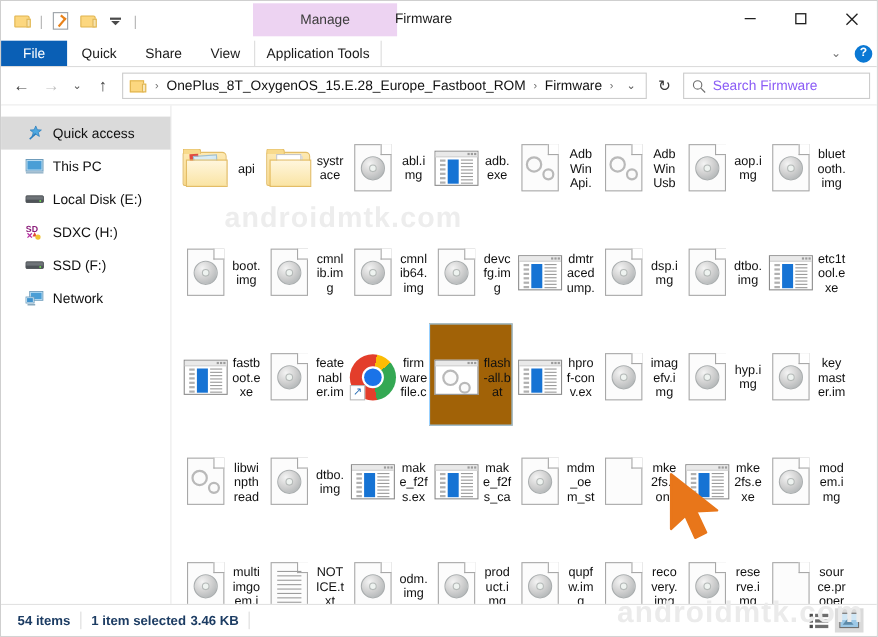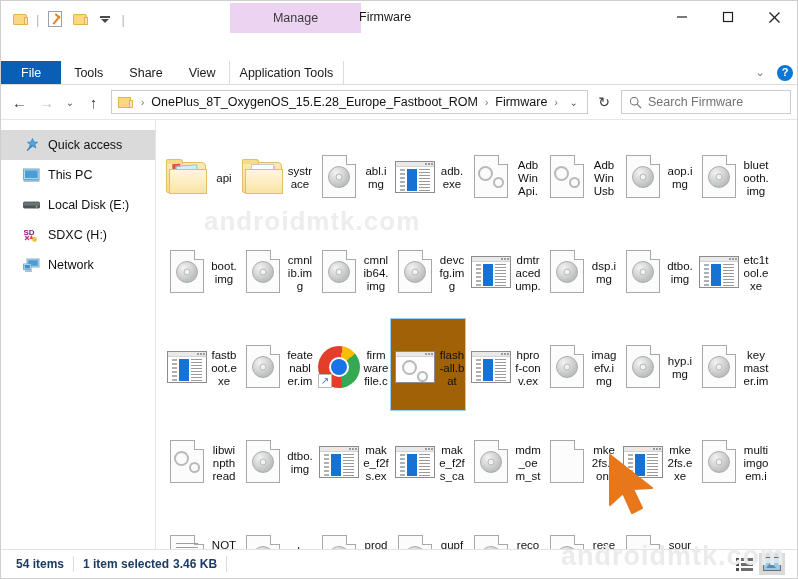--- a/index.html
+++ b/index.html
@@ -139,21 +139,20 @@
     color: #3c3c3c;
   }
   .tabstrip {
     height: 23px;
     position: relative;
     background: #ffffff;
     border-bottom: 1px solid #dcdcdc;
     flex: 0 0 auto;
     display: flex;
     align-items: stretch;
-    margin-top: 24px;
   }
   .tab {
     display: flex;
     align-items: center;
     justify-content: center;
     font-size: 12.5px;
     color: #1a1a1a;
     padding: 0 13px;
     height: 23px;
     box-sizing: border-box;
@@ -291,21 +290,21 @@
     display: flex;
     align-items: center;
     gap: 6px;
     padding: 0 7px;
     box-sizing: border-box;
     flex: 0 0 auto;
     margin-left: 2px;
   }
   .search-ph {
     font-size: 12.5px;
-    color: #737373;
+    color: #8b5cf6;
   }
 
   
   .body-area {
     flex: 1 1 auto;
     display: flex;
     min-height: 0;
     position: relative;
   }
   .navpane {
@@ -707,21 +706,21 @@
         <svg width="13" height="13" viewBox="0 0 13 13">
             <line x1="1.5" y1="1.5" x2="11.5" y2="11.5" stroke="#202020" stroke-width="1.2"></line>
             <line x1="11.5" y1="1.5" x2="1.5" y2="11.5" stroke="#202020" stroke-width="1.2"></line>
           </svg>
       </div>
     </div>
   </div>
 
   <div class="tabstrip">
     <div class="tab file">File</div>
-    <div class="tab">Tools</div>
+    <div class="tab">Quick</div>
     <div class="tab">Share</div>
     <div class="tab">View</div>
     <div class="tab apptools">Application Tools</div>
     <div class="ribbon-right">
       <div class="chev-sm">⌄</div>
       <div class="help-ico">?</div>
     </div>
   </div>
 
   <div class="addressbar">
@@ -793,20 +792,30 @@
           <svg width="17" height="16" viewBox="0 0 17 16">
             <text x="0.5" y="8" font-family="Liberation Sans, sans-serif" font-size="8" font-weight="bold" fill="#8b1d7a">SD</text>
             <path d="M8.5 8 L10.5 12 L6.5 12 Z" fill="#e0483a"></path>
             <path d="M2 13 L6 9 M6 13 L2 9" stroke="#b52ba0" stroke-width="1.1"></path>
             <circle cx="11.5" cy="12.5" r="2.4" fill="#f0c233"></circle>
           </svg>
         </span>
         <span>SDXC (H:)</span>
       </div>
 
+      <div class="nav-item">
+        <span class="nav-ico">
+          <svg width="17" height="12" viewBox="0 0 17 12">
+            <rect x="0.5" y="3" width="16" height="6" rx="1" fill="#6e7378" stroke="#4a4e52" stroke-width="0.8"></rect>
+            <rect x="0.5" y="6.5" width="16" height="2.6" fill="#4e5358"></rect>
+            <circle cx="13.6" cy="7.7" r="0.9" fill="#6edc4f"></circle>
+          </svg>
+        </span>
+        <span>SSD (F:)</span>
+      </div>
 
       <div class="nav-item">
         <span class="nav-ico">
           <svg width="17" height="15" viewBox="0 0 17 15">
             <rect x="4" y="1" width="12" height="8" fill="#badff5" stroke="#6e9cbb" stroke-width="0.8"></rect>
             <rect x="5.2" y="2.2" width="9.6" height="5.6" fill="#4a9ed6"></rect>
             <rect x="0.5" y="6" width="7.5" height="5.5" fill="#d5eefb" stroke="#6e9cbb" stroke-width="0.8"></rect>
             <rect x="1.6" y="7" width="5.3" height="3.6" fill="#3f93cf"></rect>
             <path d="M2 13 L9 13" stroke="#8aa9bd" stroke-width="1.4"></path>
           </svg>
@@ -1307,20 +1316,29 @@
                     <i></i>
                     <i></i>
                     <i></i>
                     <i></i>
                     <i></i>
                   </span>
                 </span>
               </span>
             </span>
             <span class="label">mke2fs.exe</span>
+          </div>
+          <div class="cell">
+            <span class="ico-wrap">
+              <span class="page">
+                <span class="fold"></span>
+                <span class="disc"></span>
+              </span>
+            </span>
+            <span class="label">modem.img</span>
           </div>
           <div class="cell">
             <span class="ico-wrap">
               <span class="page">
                 <span class="fold"></span>
                 <span class="disc"></span>
               </span>
             </span>
             <span class="label">multiimgoem.img</span>
           </div>

